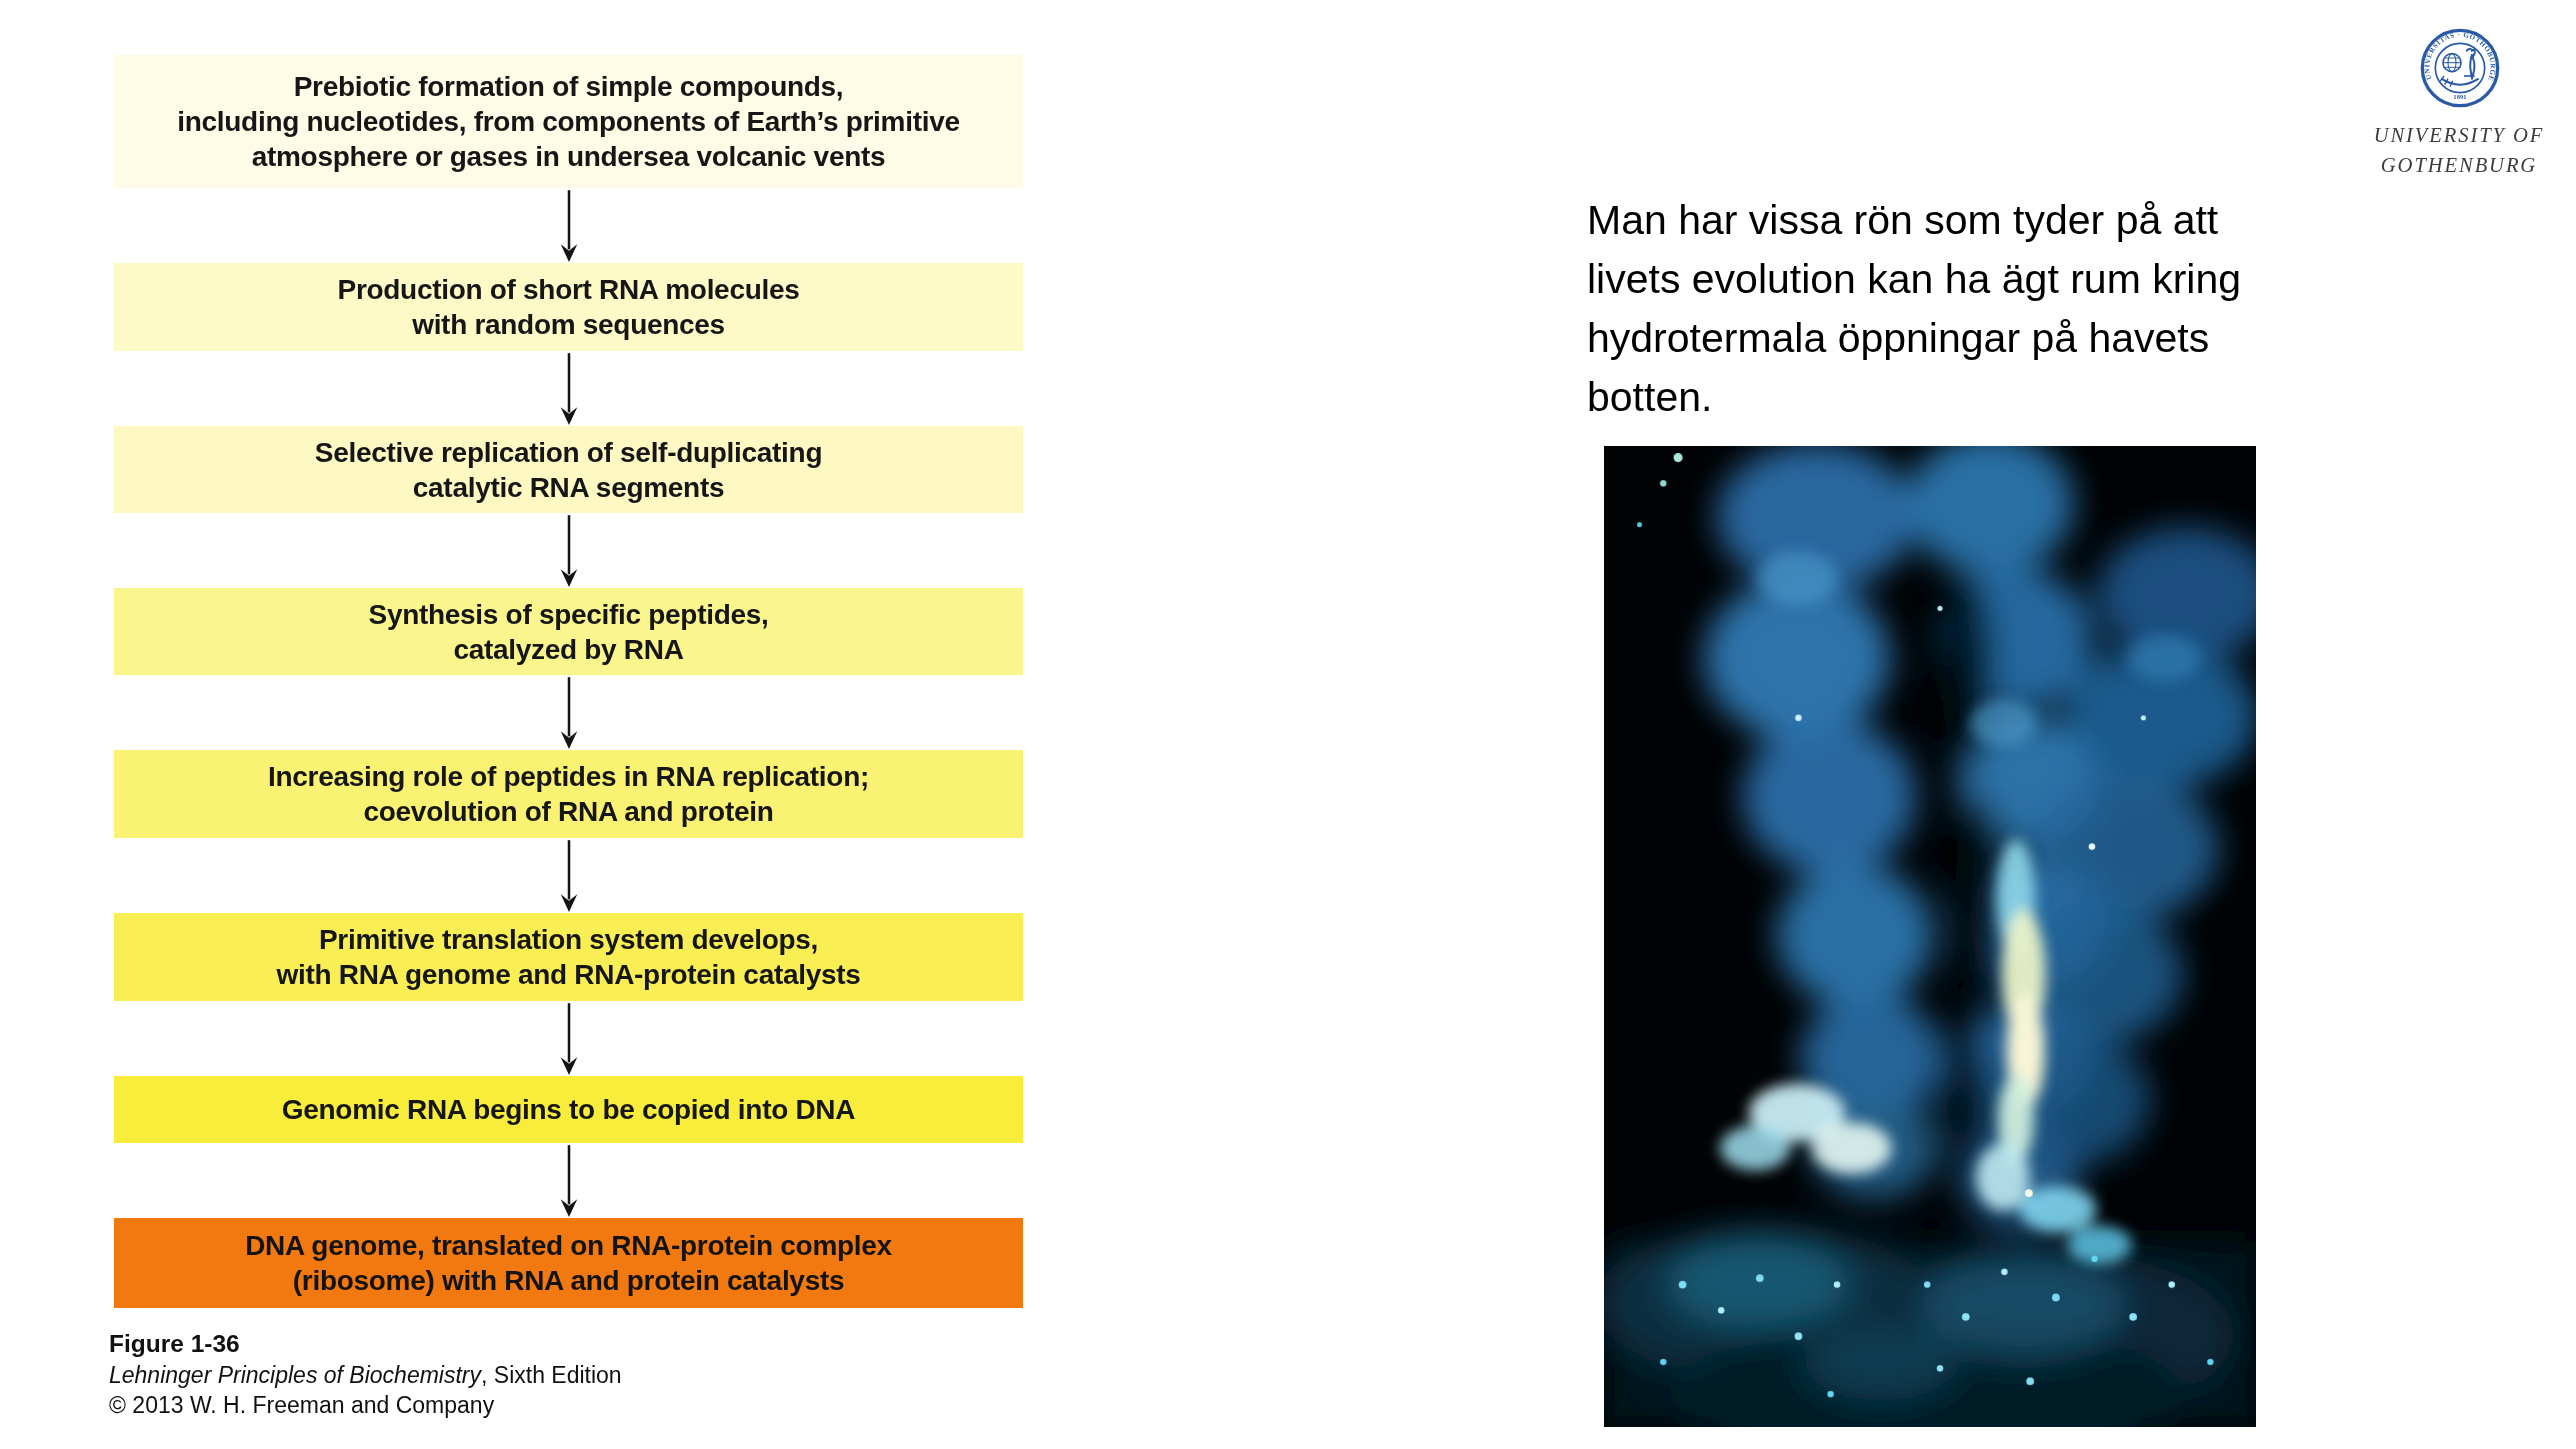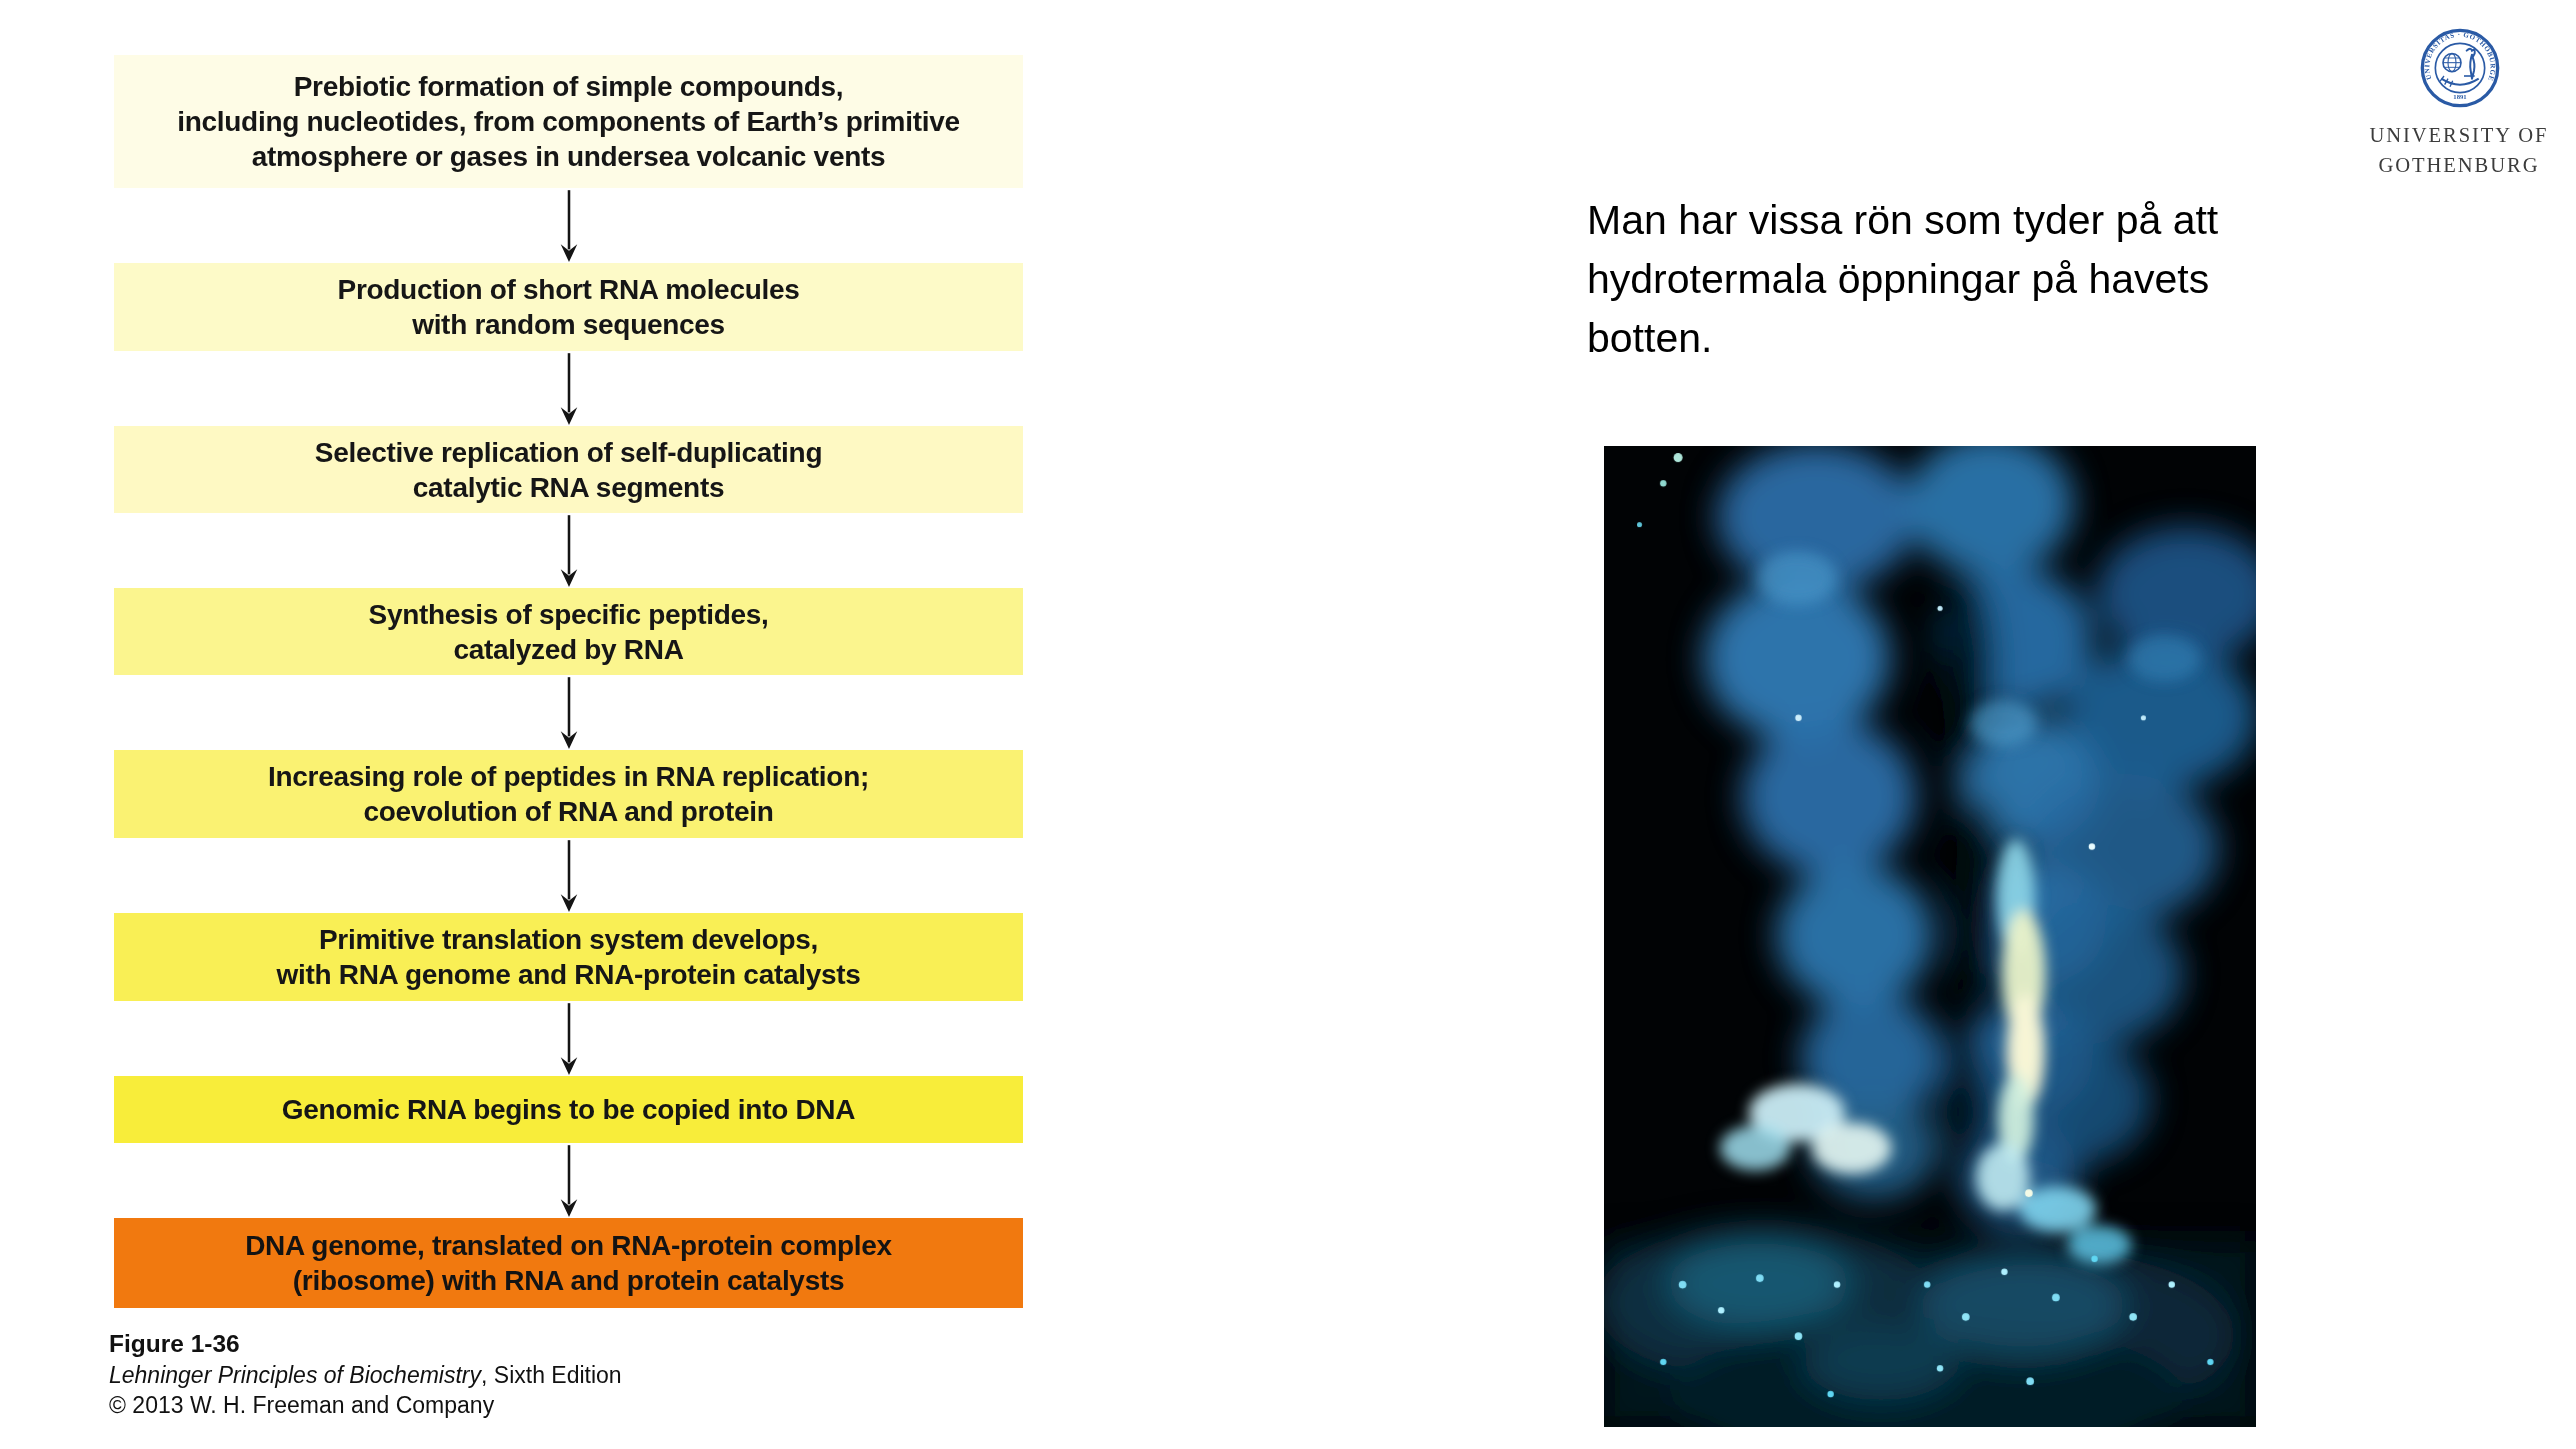--- a/index.html
+++ b/index.html
@@ -28,21 +28,21 @@
   .note .nline{font-size:41px;line-height:59px;white-space:nowrap;}
 
   
   .photo{position:absolute;left:1604px;top:446px;width:652px;height:981px;}
   .photo svg{display:block;width:100%;height:100%;}
 
   
   .seal{position:absolute;left:2420px;top:28px;width:80px;height:80px;}
   .uni-name{position:absolute;left:2342px;top:120px;width:234px;text-align:center;
             font-family:"Liberation Serif", serif;color:#3c3c3c;}
-  .uni-name div{font-size:20.6px;line-height:30px;letter-spacing:1.9px;white-space:nowrap;}
+  .uni-name div{font-size:20.6px;line-height:30px;letter-spacing:1.9px;white-space:nowrap;font-style:italic;}
 </style>
 </head>
 <body>
 
 <div class="slide">
 
   <div class="flowchart">
 
     <div class="fc-box h1" style="background-color: rgb(254, 252, 230);">
       <span class="lbl">Prebiotic formation of simple compounds,
@@ -135,20 +135,21 @@
   </div>
 
   <div class="caption">
     <div class="cap-fig">Figure 1-36</div>
     <div class="cap-line"><span class="cap-italic">Lehninger Principles of Biochemistry</span><span>, Sixth Edition</span></div>
     <div class="cap-line">© 2013 W. H. Freeman and Company</div>
   </div>
 
   <div class="note">
     <div class="nline">Man har vissa rön som tyder på att</div>
+    <div class="nline">livets evolution kan ha ägt rum kring</div>
     <div class="nline">hydrotermala öppningar på havets</div>
     <div class="nline">botten.</div>
   </div>
 
   <div class="photo">
     <svg viewBox="0 0 1013 1523" preserveAspectRatio="none">
       <defs>
         <filter id="fbBig" x="-40%" y="-40%" width="180%" height="180%">
             <feGaussianBlur stdDeviation="26"></feGaussianBlur>
           </filter>

